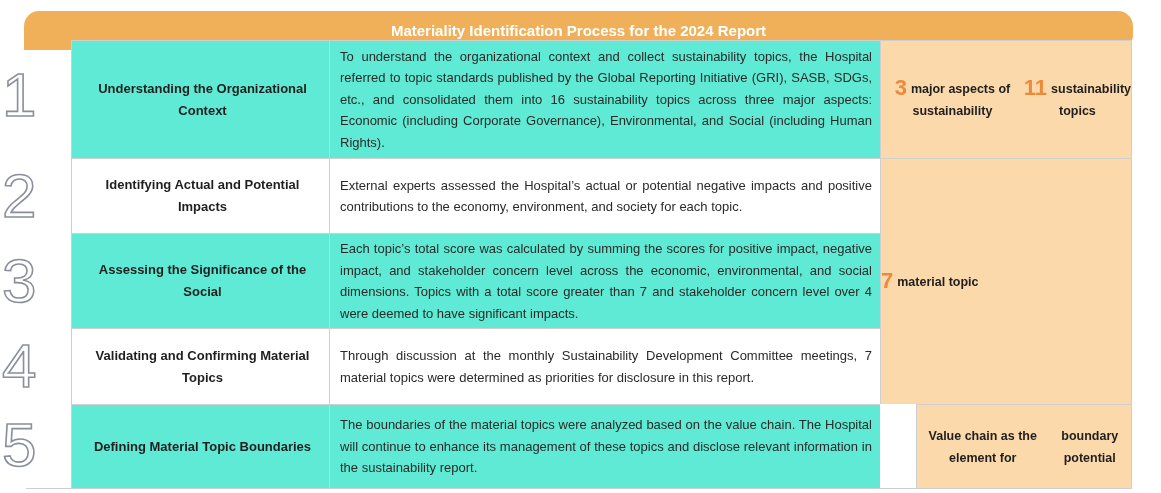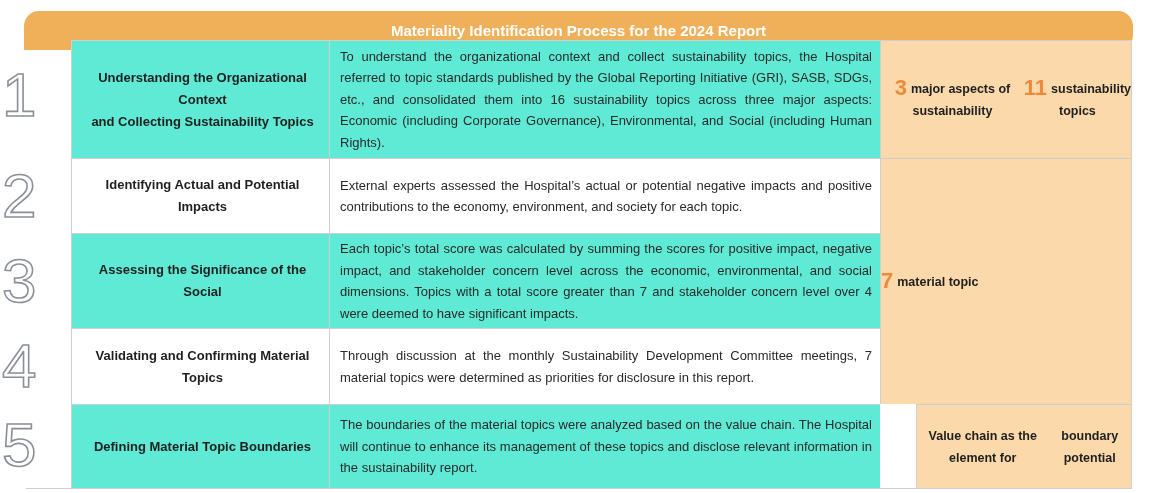--- a/index.html
+++ b/index.html
@@ -51,21 +51,20 @@
 <div class="step-number" style="top:165px;">2</div>
 <div class="step-number" style="top:250px;">3</div>
 <div class="step-number" style="top:335px;">4</div>
 <div class="step-number" style="top:414px;">5</div>
 
 <div class="grid">
 
   <div class="cell gray step" style="grid-row:1; grid-column:1;">
     <div>
       <span class="side-line">Understanding the Organizational Context</span>
-      <span class="side-line">and Collecting Sustainability Topics</span>
     </div>
   </div>
   <div class="cell gray desc" style="grid-row:1; grid-column:2;">To understand the organizational context and collect sustainability topics, the Hospital referred to topic standards published by the Global Reporting Initiative (GRI), SASB, SDGs, etc., and consolidated them into 16 sustainability topics across three major aspects: Economic (including Corporate Governance), Environmental, and Social (including Human Rights).</div>
   <div class="cell side" style="grid-row:1; grid-column:3;">
     <div>
       <span class="big-num">3</span><span>major aspects of sustainability</span>
     </div>
     <div>
       <span class="big-num">11</span><span>sustainability topics</span>
     </div>

